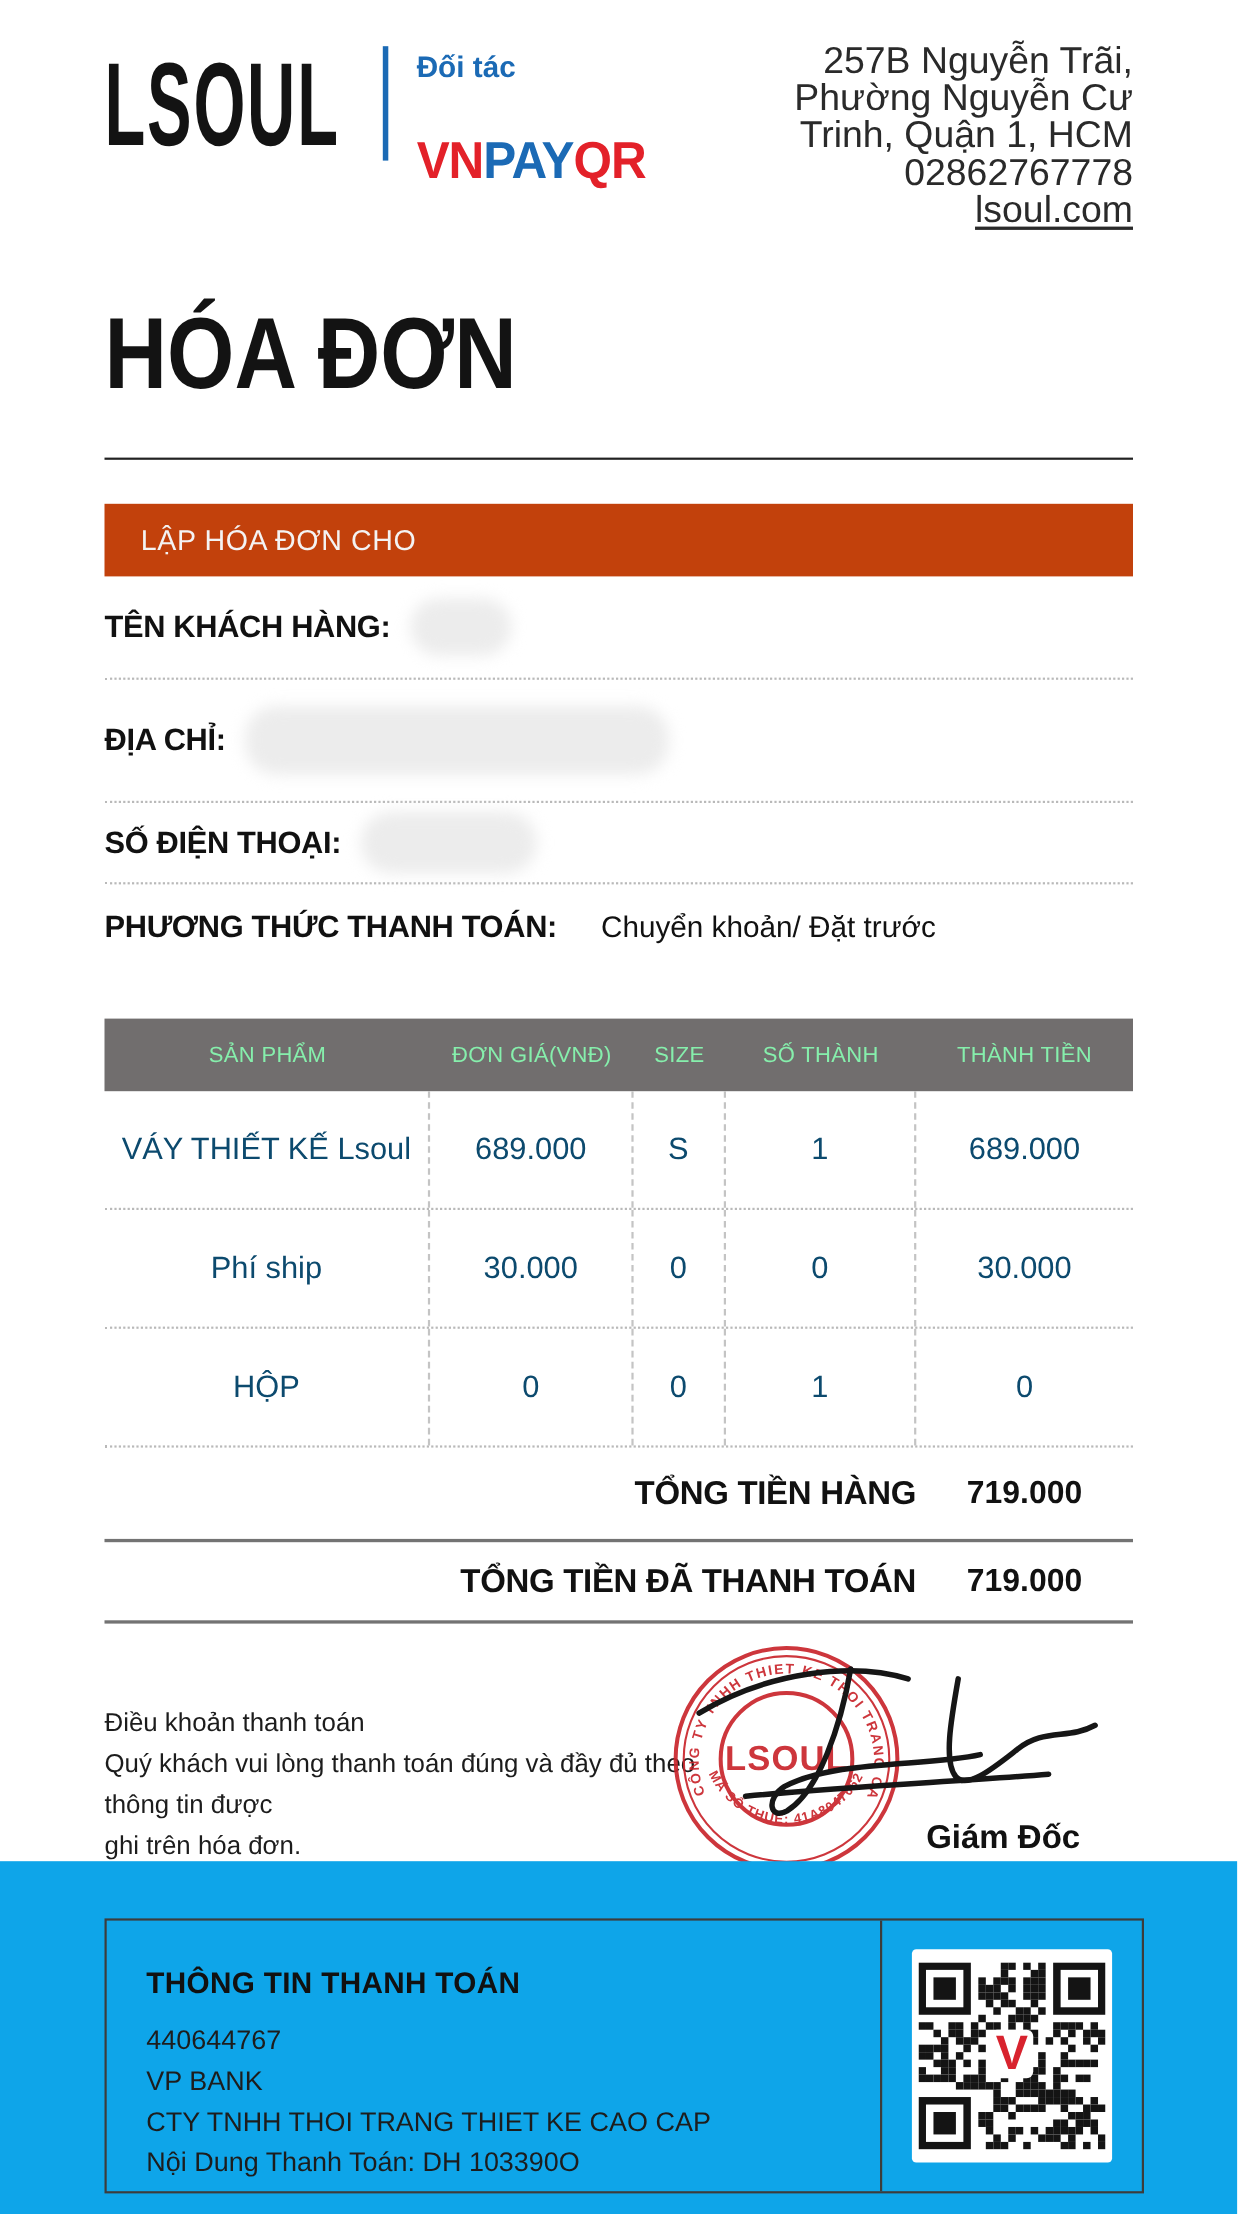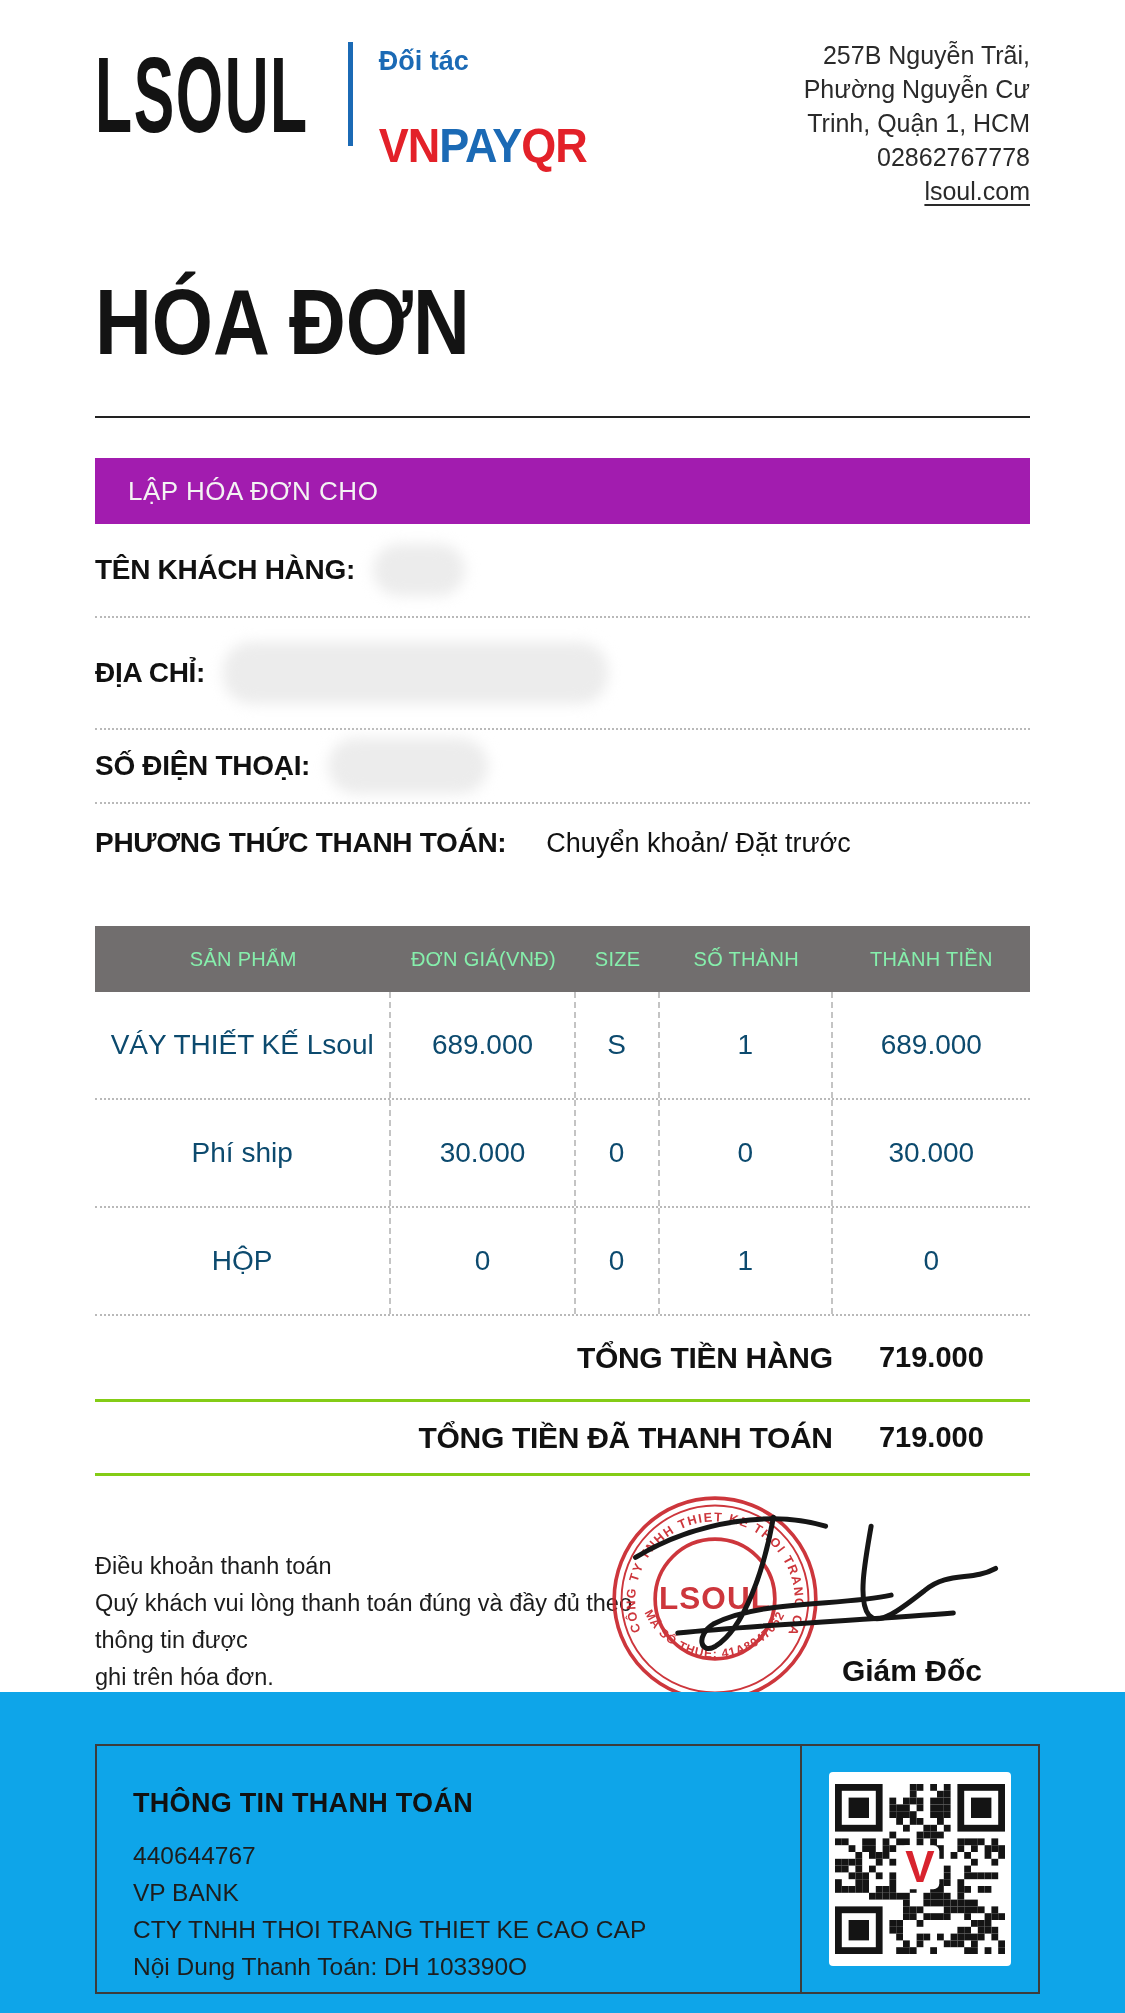--- a/index.html
+++ b/index.html
@@ -9,29 +9,29 @@
 
   
   .header { display:flex; justify-content:space-between; align-items:flex-start; padding:36px 95px 0 95px; }
   .logo-group { display:flex; align-items:flex-start; gap:26px; padding-top:6px; }
   .brand-word { font-weight:bold; font-size:74px; letter-spacing:2px; transform:scale(0.82,1.45); transform-origin:left top; line-height:1; color:#131313; }
   .logo-sep { width:5px; height:104px; background:#1b6ab5; margin-left:-34px; }
   .partner { display:flex; flex-direction:column; padding-top:4px;gap:46px; }
   .partner-label { color:#1b6ab5; font-weight:bold; font-size:27px; line-height:30px; }
   .partner-brand { font-weight:bold; font-size:45px; line-height:46px; letter-spacing:-1px; transform:scaleY(1.05); transform-origin:left top; }
   .pb-red { color:#e32129; } .pb-blue { color:#1b6ab5; }
-  .address { text-align:right; font-size:25px; line-height:34px; color:#2a2a2a; padding-top:2px;margin-left:39px; }
+  .address { text-align:right; font-size:34px; line-height:34px; color:#2a2a2a; padding-top:2px;margin-left:39px; }
   .address .site { text-decoration:underline; text-underline-offset:4px; color:#2a2a2a; }
 
   
   .doc-title { margin:62px 0 0 95px; font-size:82px; font-weight:bold; letter-spacing:0px; transform:scale(0.96,1.12); transform-origin:left top; color:#131313; }
   .rule-solid-thin { margin:52px 95px 0 95px; border-top:2px solid #222; }
 
   
-  .section-bar { margin:40px 95px 0 95px; height:66px; background:#a21caf; color:#f4f3f3; display:flex; align-items:center; padding-left:33px; font-size:26px; letter-spacing:0.5px; }
+  .section-bar { margin:40px 95px 0 95px; height:66px; background:#c2410c; color:#f4f3f3; display:flex; align-items:center; padding-left:33px; font-size:26px; letter-spacing:0.5px; }
 
   
   .fields { margin:0 95px; }
   .field-row { display:flex; align-items:center; }
   .field-label { font-weight:bold; font-size:28px; letter-spacing:-0.3px; white-space:nowrap; }
   .field-value { font-size:27px; margin-left:14px; }
   .blur-blob { background:#ececec; filter:blur(7px); border-radius:28px; margin-left:18px; }
   .blob-name { width:92px; height:52px; }
   .blob-address { width:385px; height:62px; }
   .blob-phone { width:160px; height:56px; }
@@ -43,21 +43,21 @@
 
   
   .items { margin:44px 95px 0 95px; }
   .tbl-head { display:grid; grid-template-columns:31.7% 19.7% 9% 18.5% 21.1%; background:#716e6e; height:66px; }
   .th { color:#86efac; font-size:20px; letter-spacing:0.3px; display:flex; align-items:center; justify-content:center; }
   .tbl-row { display:grid; grid-template-columns:31.7% 19.7% 9% 18.5% 21.1%; border-bottom:2px dotted #b9b9b9; }
   .td { min-height:106px; display:flex; align-items:center; justify-content:center; font-size:28px; color:#0c4a6e; }
   .td.sep { border-right:2px dashed #c4c4c4; }
 
   
-  .total-row { margin:0 95px; display:flex; align-items:center; justify-content:flex-end; border-bottom:3px solid #84cc16; }
+  .total-row { margin:0 95px; display:flex; align-items:center; justify-content:flex-end; border-bottom:3px solid #737373; }
   .total-row.first { height:86px; }
   .total-row.second { height:74px; }
   .total-label { font-weight:bold; font-size:30px; letter-spacing:-0.3px; }
   .total-value { width:21.1%; text-align:center; font-weight:bold; font-size:29px; }
 
   
   .closing { margin:60px 95px 0 95px; position:relative; height:280px; }
   .terms { width:590px; font-size:23.5px; line-height:37px; color:#1c1c1c; padding-top:12px; }
   .sig-area { position:absolute; right:0; top:-42px; width:420px; height:320px; }
   .stamp { position:absolute; left:0; top:0; width:210px; height:210px; opacity:0.92; }

